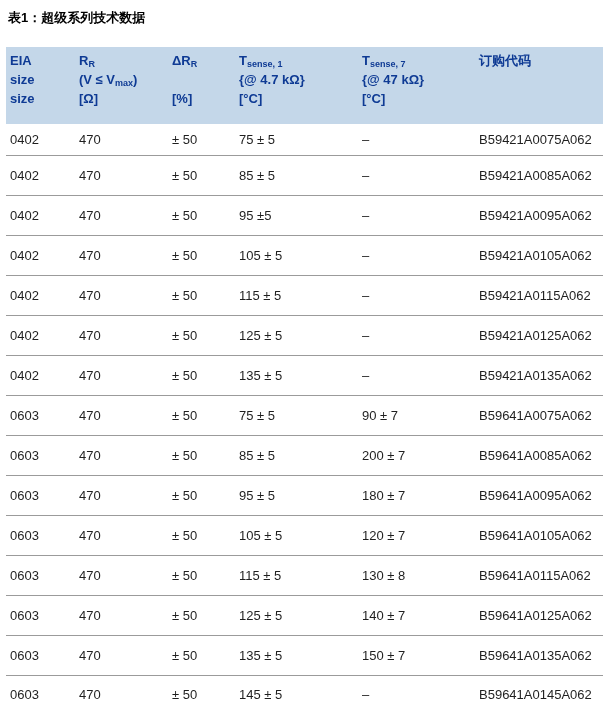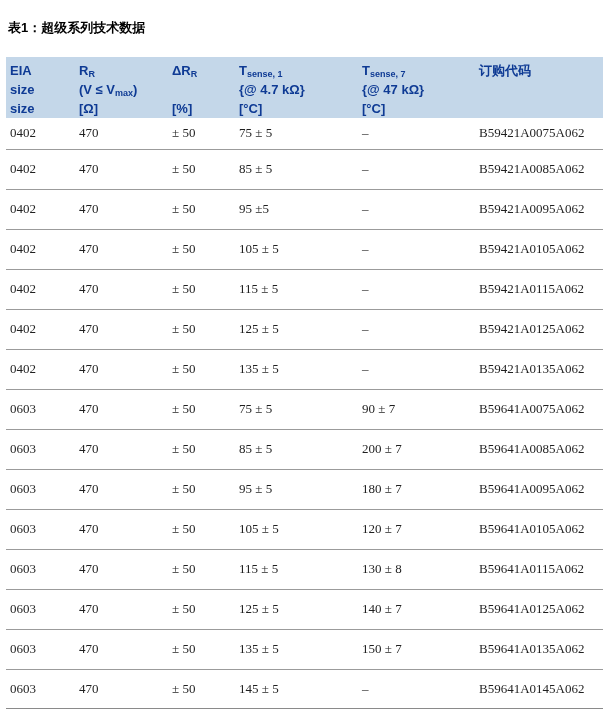--- a/index.html
+++ b/index.html
@@ -16,21 +16,21 @@
     margin: 0; padding: 0;
   }
   body {
     width: 612px; height: 709px;
     background: var(--page-bg);
     font-family: "Liberation Sans", "DejaVu Sans", sans-serif;
     color: var(--body-text);
     overflow: hidden;
   }
   .title {
-    margin: 20px 0 0 8px;
+    margin: 10px 0 0 8px;
     font-size: 13px;
     font-weight: bold;
     color: var(--title-text);
     line-height: 15px;
   }
   table.spec-table {
     border-collapse: collapse;
     table-layout: fixed;
     margin: 22px 0 0 6px;
     width: 597px;
@@ -43,21 +43,21 @@
   col.c5 { width: 117px; }
   col.c6 { width: 128px; }
   thead th {
     background: var(--header-bg);
     color: var(--header-text);
     font-size: 13px;
     font-weight: bold;
     text-align: left;
     vertical-align: top;
     height: 61px;
-    padding: 4px 2px 0 4px;
+    padding: 4px 2px 16px 4px;
   }
   .hline {
     line-height: 19px;
     height: 19px;
     white-space: nowrap;
   }
   sub.hsub {
     font-size: 9px;
     line-height: 0;
     vertical-align: -2px;
@@ -67,21 +67,20 @@
     font-size: 13px;
     color: var(--body-text);
     text-align: left;
     vertical-align: middle;
     padding: 0 2px 0 4px;
     white-space: nowrap;
   }
   tbody tr {
     height: 40px;
     border-bottom: 1px solid var(--row-divider);
-    font-family: Liberation Serif, serif;
   }
   tbody tr:first-child { height: 31px; }
   tbody tr:last-child { border-bottom: none; }
 </style>
 </head>
 <body>
 
 <div class="title">表1：超级系列技术数据</div>
 
 <table class="spec-table">

